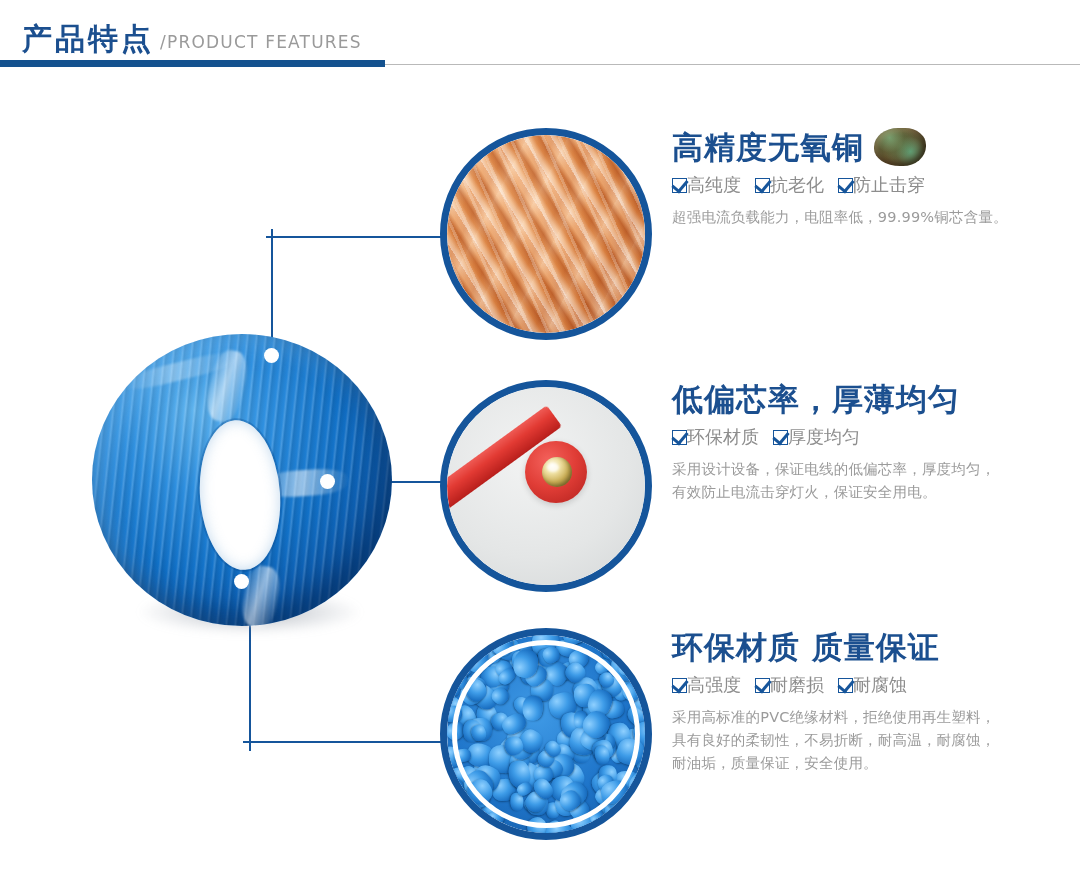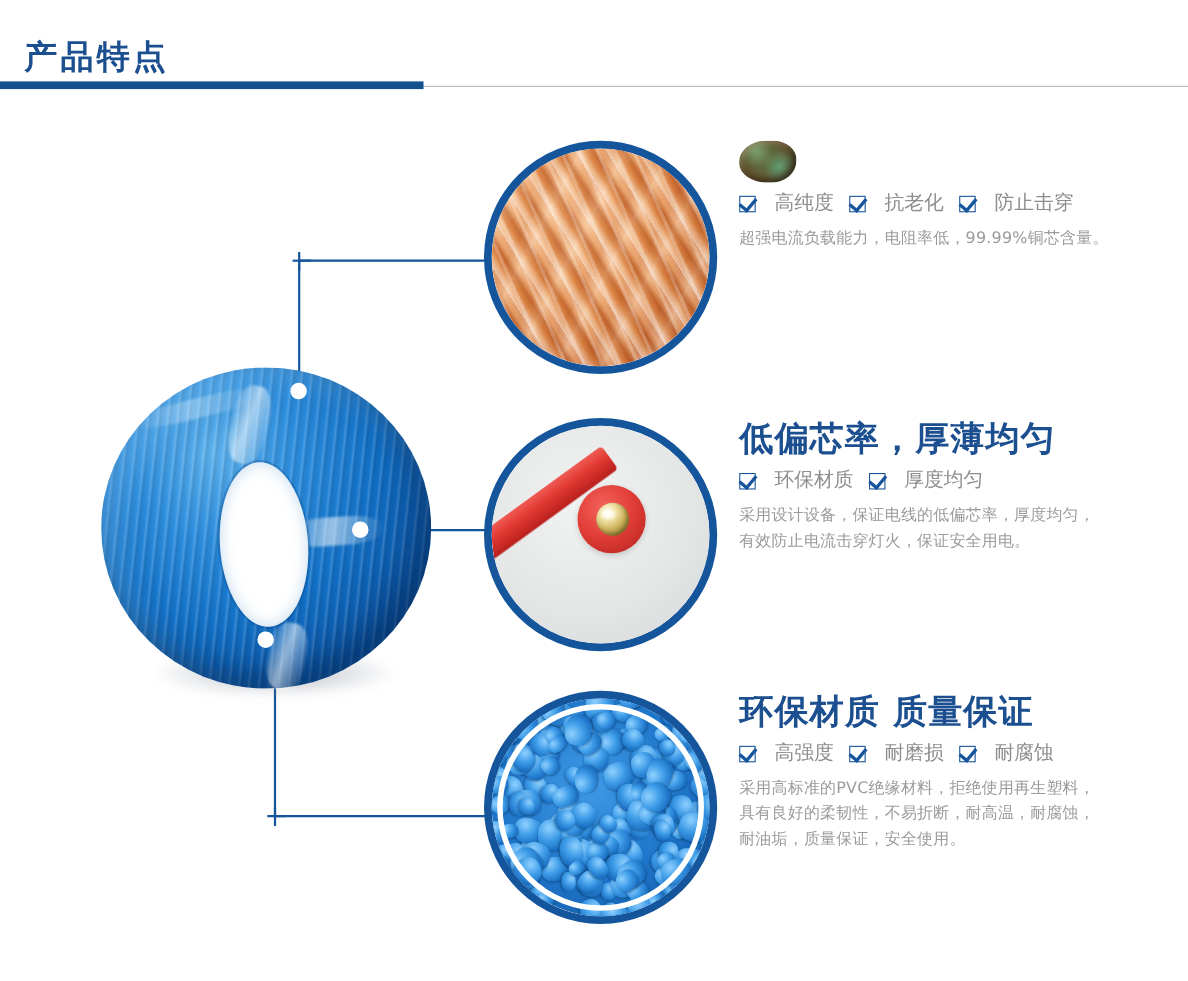--- a/index.html
+++ b/index.html
@@ -11,21 +11,21 @@
     width: 1080px;
     height: 892px;
     position: relative;
     overflow: hidden;
     font-family: "DejaVu Sans", "Liberation Sans", sans-serif;
   }
 
   
   #section-header {
     position: absolute;
-    left: 0; top: 16px;
+    left: 0; top: 2px;
     width: 1080px; height: 72px;
   }
   #header-title-cn {
     position: absolute;
     left: 22px; top: 20px;
     font-size: 30px;
     font-weight: bold;
     color: #1b4f8f;
     letter-spacing: 3px;
     line-height: 34px;
@@ -249,21 +249,21 @@
     box-shadow: inset -3px -3px 6px rgba(30,20,8,0.6), inset 3px 3px 5px rgba(210,190,140,0.35);
   }
 
   .feature-tags {
     margin-top: 9px;
     display: flex;
     align-items: center;
     gap: 14px;
     white-space: nowrap;
   }
-  .tag-item { display: flex; align-items: center; gap: 17px; }
+  .tag-item { display: flex; align-items: center; gap: 0; }
   .tag-check {
     display: inline-block;
     width: 15px; height: 15px;
     border: 1.5px solid #16559b;
     box-sizing: border-box;
     position: relative;
     flex: 0 0 auto;
   }
   .tag-check::after {
     content: "";
@@ -287,20 +287,21 @@
     line-height: 23px;
     letter-spacing: 0.2px;
   }
   .feature-desc div { white-space: nowrap; }
 </style>
 </head>
 <body>
 
 <div id="section-header">
   <div id="header-title-cn">产品特点</div>
+  <div id="header-title-en">/PRODUCT FEATURES</div>
   <div id="header-rule-thin"></div>
   <div id="header-rule-accent"></div>
 </div>
 
 <svg id="connectors" viewBox="0 0 1080 892" width="1080" height="892">
 
   <polyline points="272,352 272,237 448,237" fill="none" stroke="#15559b" stroke-width="2"></polyline>
   <line x1="266" y1="237" x2="283" y2="237" stroke="#15559b" stroke-width="2"></line>
   <line x1="272" y1="229" x2="272" y2="246" stroke="#15559b" stroke-width="2"></line>
 
@@ -324,20 +325,21 @@
   <div class="coil-dot" id="coil-dot-middle"></div>
   <div class="coil-dot" id="coil-dot-bottom"></div>
 </div>
 
 <div class="feature-block" id="feature-block-1">
   <div class="feature-photo">
     <div class="photo-inner photo-copper"></div>
   </div>
   <div class="feature-text">
     <div class="heading-row">
+      <h2 class="feature-heading">高精度无氧铜</h2>
       <span id="copper-ore-icon"></span>
     </div>
     <div class="feature-tags">
       <span class="tag-item">
         <span class="tag-check"></span>
         <span class="tag-label">高纯度</span>
       </span>
       <span class="tag-item">
         <span class="tag-check"></span>
         <span class="tag-label">抗老化</span>

